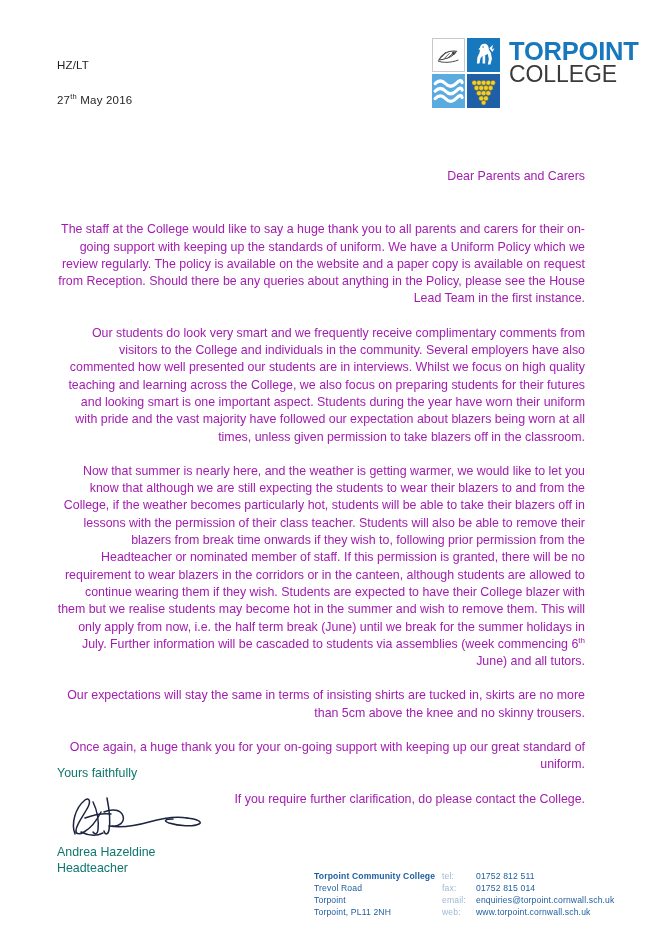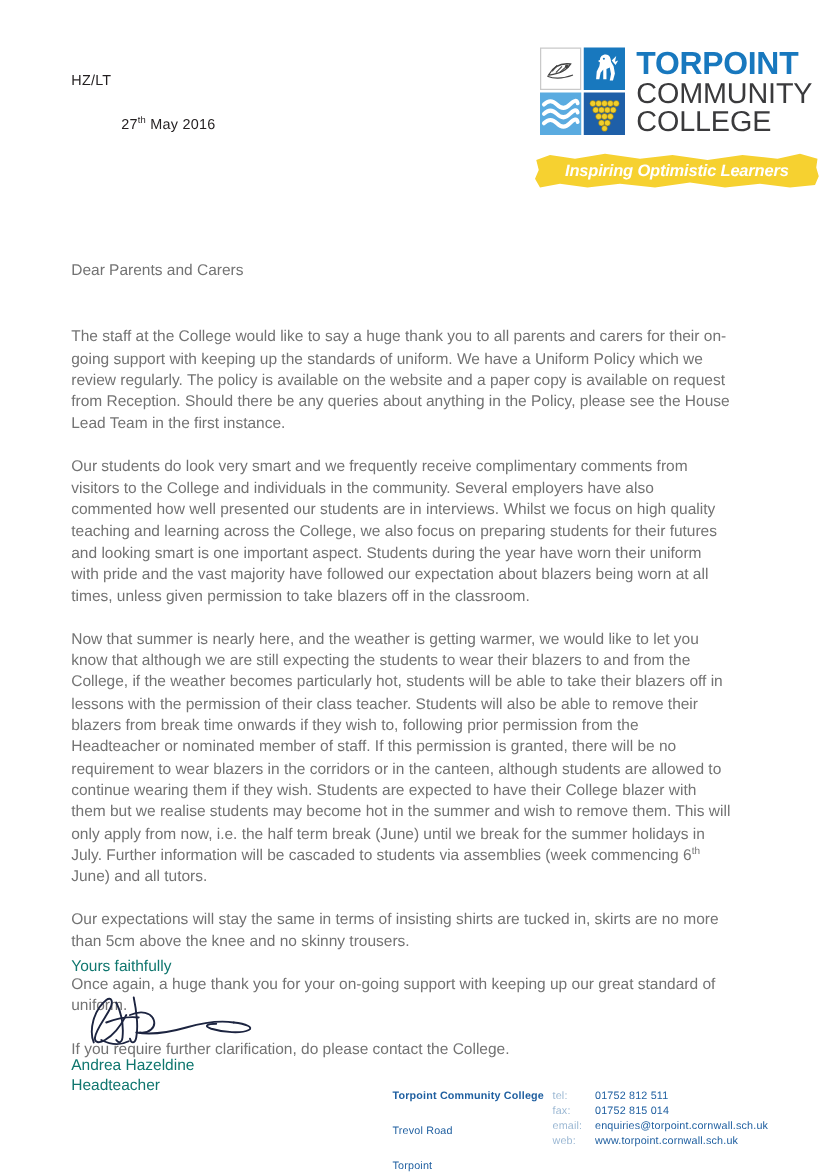--- a/index.html
+++ b/index.html
@@ -28,21 +28,20 @@
     left: 57px;
     top: 58px;
     font-size: 11.5px;
     letter-spacing: .2px;
     color: #231f20;
   }
   .ref-line { line-height: 14px; }
   .date-line {
     margin-top: 21px;
     line-height: 14px;
-    margin-left: 40px;
   }
   .date-line sup {
     font-size: 7.5px;
     vertical-align: super;
     line-height: 0;
   }
 
   
   .logo-lockup {
     position: absolute;
@@ -115,23 +114,22 @@
   }
 
   
   .letter {
     position: absolute;
     left: 57px;
     top: 168px;
     width: 528px;
     font-size: 12.4px;
     line-height: 17.3px;
-    color: #737373;
-    text-align: left;
-    margin-top: 40px;
+    color: #a21caf;
+    text-align: right;
   }
   .salutation {
     margin-left: 22px;
     margin-bottom: 0;
   }
   .para { margin: 0; }
   .gap-lg { height: 36px; }
   .gap-md { height: 17px; }
   .para b { font-weight: normal; }
   .para sup {
@@ -164,21 +162,21 @@
     left: 314px;
     top: 871px;
     display: flex;
     font-size: 8.6px;
     line-height: 11.9px;
     color: #1f5fa0;
     letter-spacing: .15px;
   }
   .footer-col-address { width: 128px; }
   .footer-addr-name { font-weight: bold; color: #1f5fa0; }
-  .footer-addr-line { color: #1f5fa0; margin-top: 16px; }
+  .footer-addr-line { color: #1f5fa0; }
   .footer-contacts { display: flex; }
   .footer-labels { width: 34px; color: #9db9d4; }
   .footer-values { color: #1f5fa0; }
   .f-line { white-space: nowrap; }
 </style>
 </head>
 <body>
 
 <div class="header">
 
@@ -236,34 +234,25 @@
               <circle cx="13.7" cy="23" r="2.3"></circle>
                 <circle cx="18.2" cy="23" r="2.3"></circle>
               <circle cx="16" cy="27.2" r="2.2"></circle>
             </g>
           </svg>
         </div>
       </div>
 
       <div class="wordmark">
         <div class="wm-torpoint">TORPOINT</div>
-        <div class="wm-community">COMMUNITY</div>
         <div class="wm-college">COLLEGE</div>
       </div>
     </div>
   </div>
 
-  <div class="banner">
-    <svg width="231" height="31" viewBox="0 0 231 31">
-      <path d="M3 7 L14 3 L34 6 L58 2 L86 6 L112 3 L140 7 L168 3 L196 6 L214 2 L228 6
-               L227 13 L229 20 L226 27 L206 29 L182 26 L154 29 L126 25 L98 29 L70 26 L44 29
-               L22 26 L6 29 L2 22 L5 15 Z" fill="#f6d130"></path>
-    </svg>
-    <div class="banner-text">Inspiring Optimistic Learners</div>
-  </div>
 </div>
 
 <div class="letter">
 
   <p class="para salutation">Dear Parents and Carers</p>
 
   <div class="gap-lg"></div>
 
   <p class="para">The staff at the College would like to say a huge thank you to all parents and carers for their on-going support with keeping up the standards of uniform.  We have a Uniform Policy which we review regularly.   The policy is available on the website and a paper copy is available on request from Reception.  Should there be any queries about anything in the Policy, please see the House Lead Team in the first instance.</p>
 

